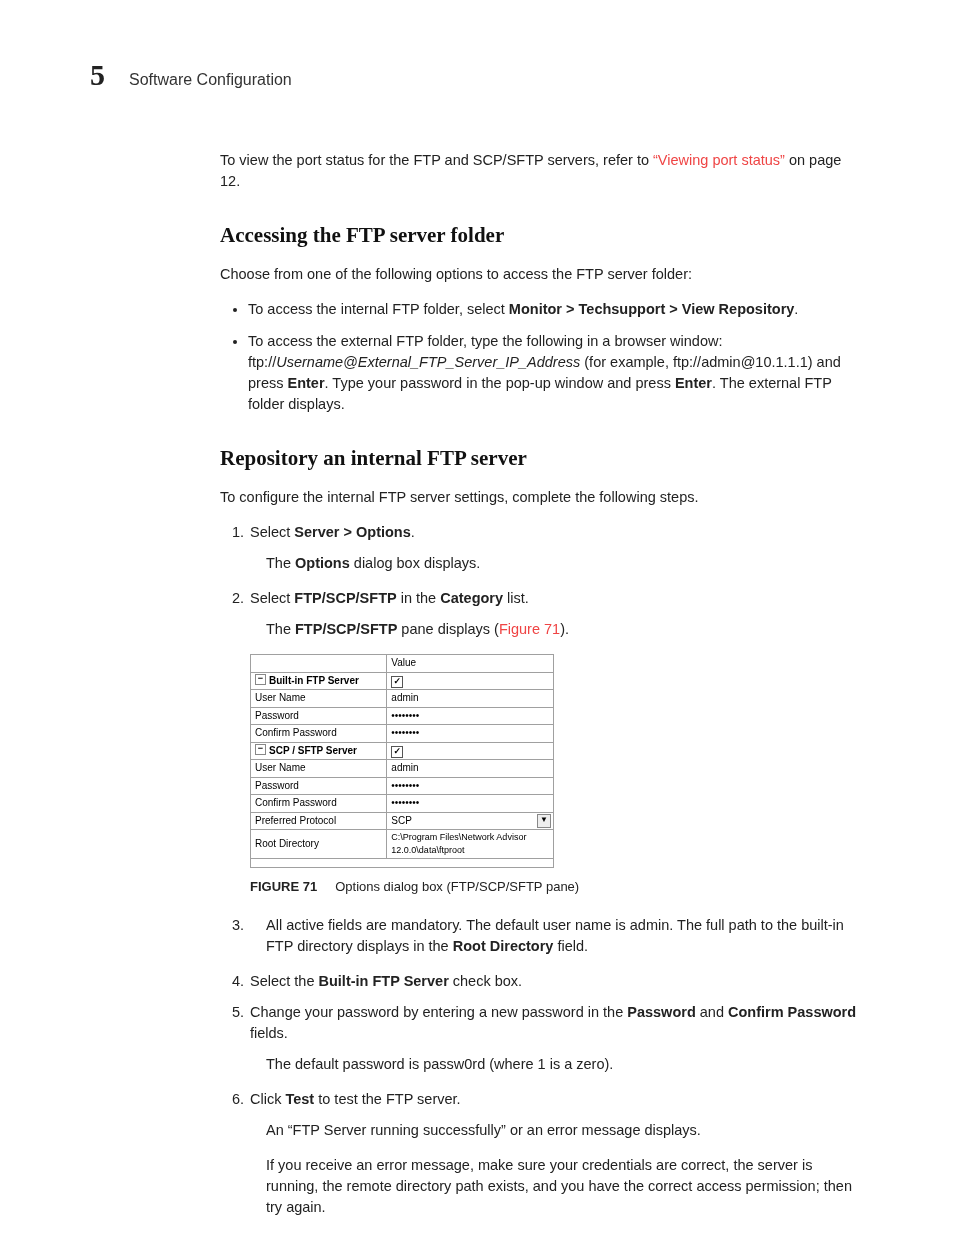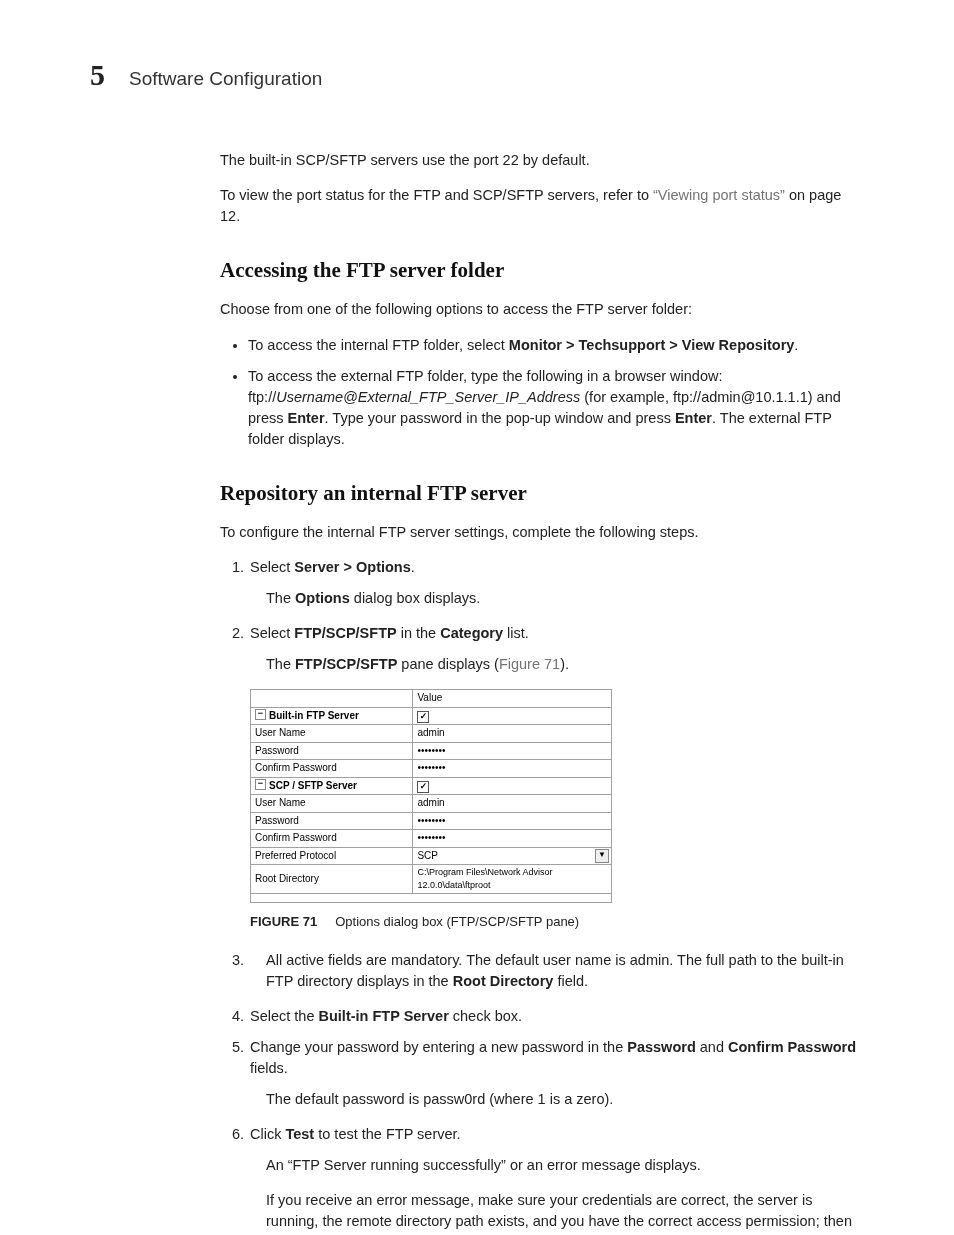--- a/index.html
+++ b/index.html
@@ -23,51 +23,51 @@
     align-items: baseline;
     gap: 24px;
     margin-bottom: 58px;
   }
   .chapter-num {
     font-family: Georgia, 'Times New Roman', serif;
     font-size: 30px;
     font-weight: 700;
   }
   .chapter-title {
-    font-size: 19px;
+    font-size: 16px;
     color: #333;
   }
   .body {
     margin-left: 130px;
     font-size: 14.5px;
     line-height: 1.45;
   }
   .para { margin: 0 0 14px 0; }
-  .link { color: #737373; text-align: center; }
+  .link { color: #ef4444; text-align: center; }
   h2.sec {
     font-family: Georgia, 'Times New Roman', serif;
     font-weight: 700;
     font-size: 21px;
     margin: 28px 0 14px 0;
     color: #111;
   }
   ul.bullets { margin: 0 0 25px 0; padding-left: 28px; }
   ul.bullets li { margin-bottom: 10px; line-height: 1.45; }
   ul.bullets li::marker { font-size: 14px; }
   ol.steps { margin: 0; padding-left: 28px; }
   ol.steps > li { margin-bottom: 10px; line-height: 1.45; padding-left: 2px; }
   ol.steps .subpara { margin: 10px 0 14px 16px; }
   b, .b { font-weight: 700; }
   em.i { font-style: italic; }
 
   
   .fig-wrap { margin: 6px 0 6px 0; }
   table.opt {
     border-collapse: collapse;
-    width: 362px;
+    width: 304px;
     font-family: Tahoma, Arial, sans-serif;
     font-size: 10px;
     color: #000;
     background: #fff;
     border-radius: 6px;
   }
   table.opt td {
     border: 1px solid #a0a0a0;
     padding: 1px 4px;
     height: 14px;
@@ -105,21 +105,20 @@
 
 <div class="page">
 
   <div class="running-head">
     <span class="chapter-num">5</span>
     <span class="chapter-title">Software Configuration</span>
   </div>
 
   <div class="body">
 
-    <p class="para">The built-in SCP/SFTP servers use the port 22 by default.</p>
     <p class="para">
       <span>To view the port status for the FTP and SCP/SFTP servers, refer to </span><span class="link">“Viewing port status”</span><span> on page 12.</span>
     </p>
 
     <h2 class="sec">Accessing the FTP server folder</h2>
     <p class="para">Choose from one of the following options to access the FTP server folder:</p>
     <ul class="bullets">
       <li>
         <span>To access the internal FTP folder, select </span><b>Monitor &gt; Techsupport &gt; View Repository</b><span>.</span>
       </li>

